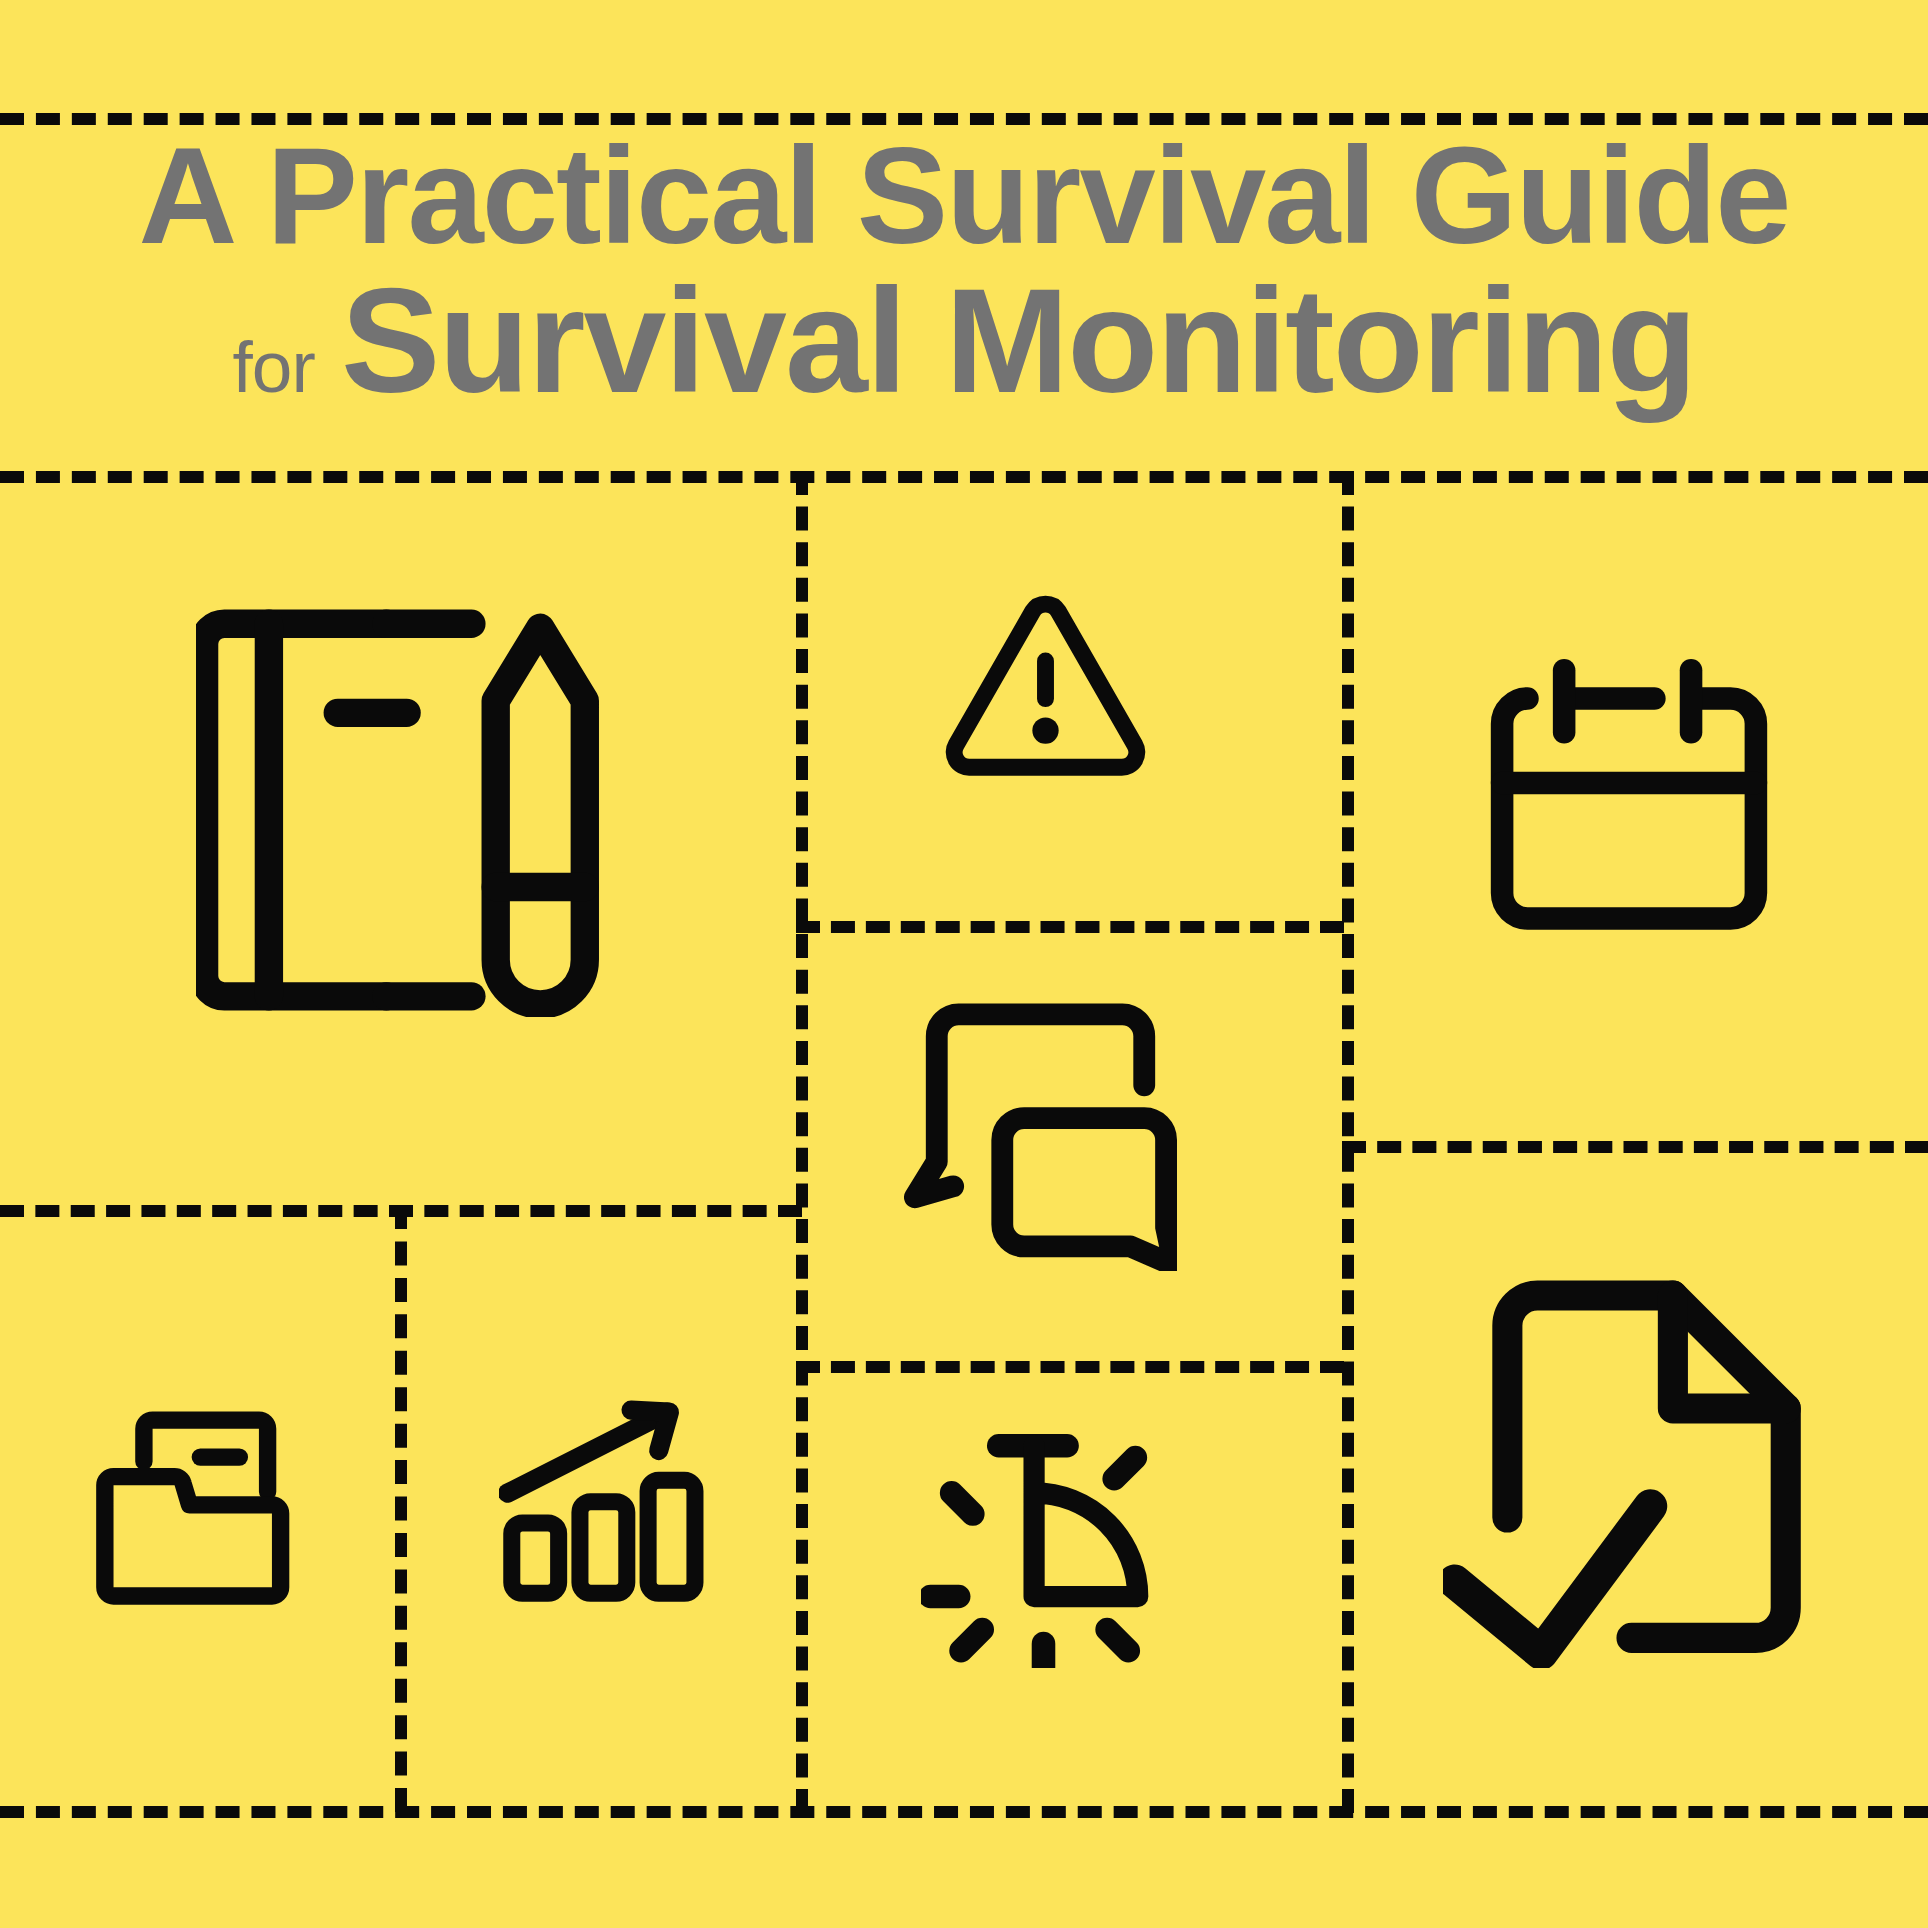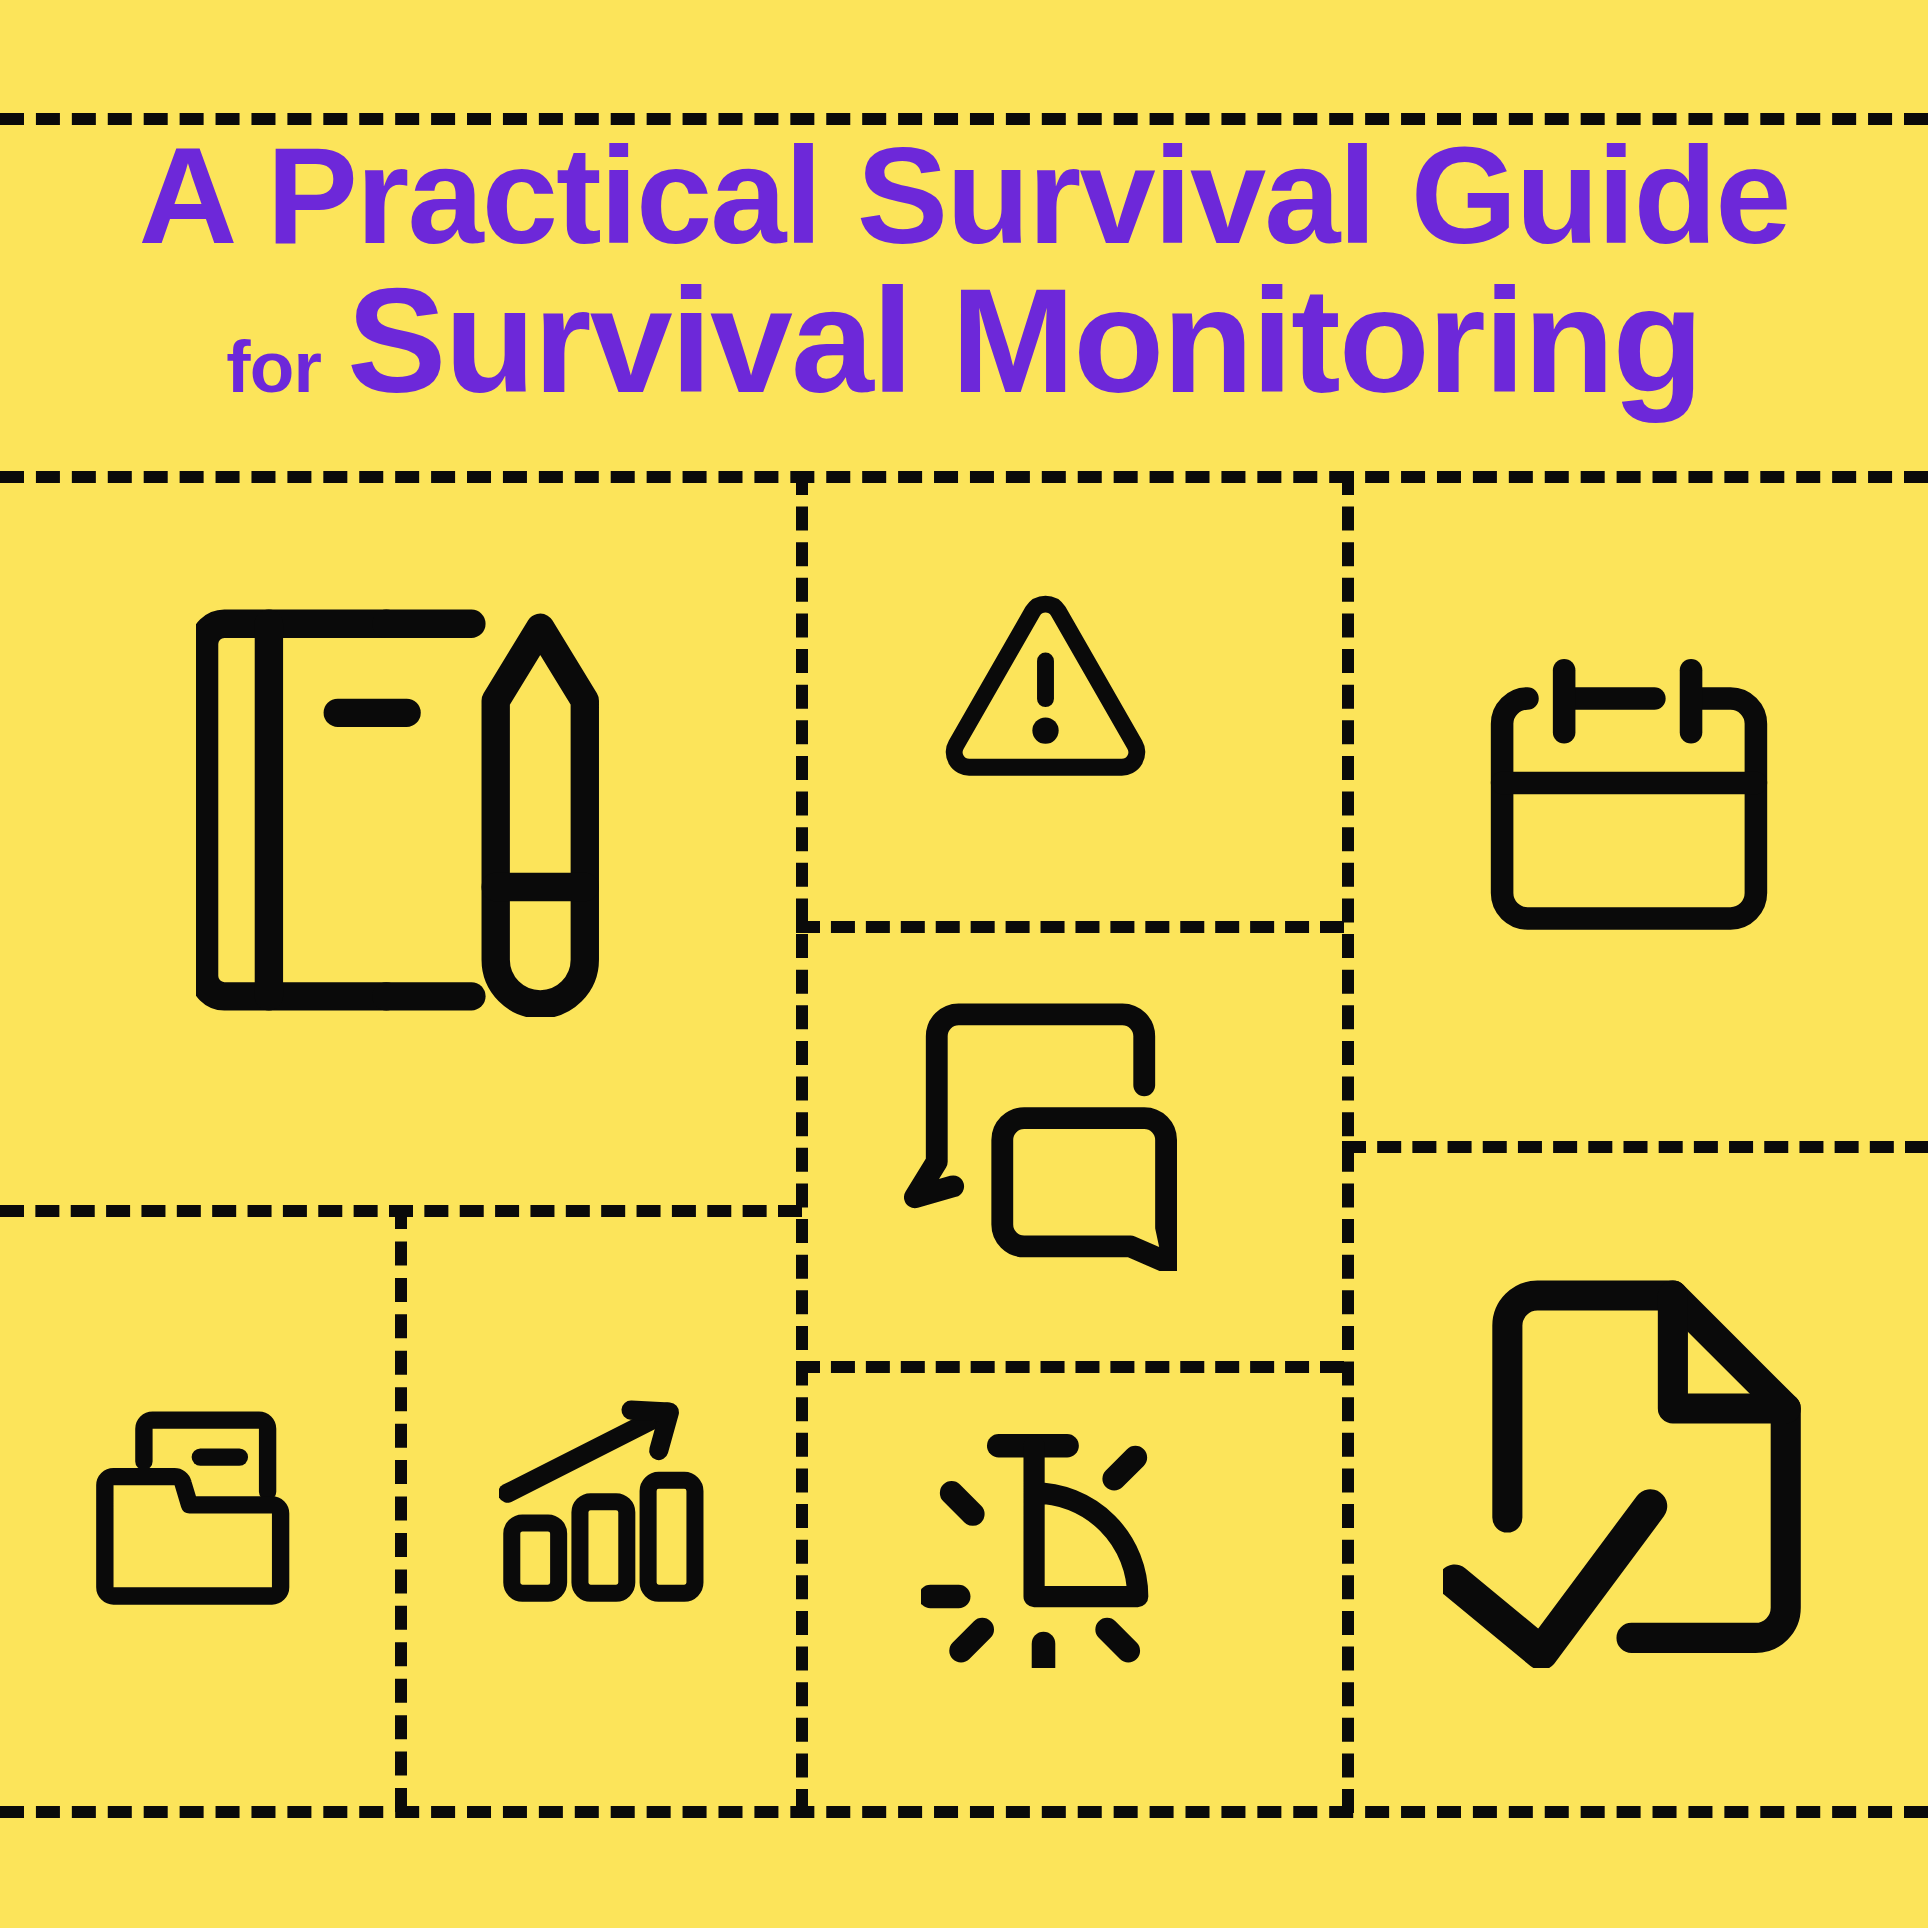--- a/index.html
+++ b/index.html
@@ -30,36 +30,36 @@
 
   
   #title-block {
     position: absolute;
     left: 0;
     top: 132px;
     width: 1928px;
     text-align: center;
   }
   .title-line {
-    color: #6d28d9;
+    color: #737373;
     font-weight: 700;
     line-height: 0.93;
     letter-spacing: -1.9px;
     white-space: nowrap;
   }
   #title-line-1 {
     font-size: 137px;
   }
   #title-line-2 {
     font-size: 149px;
     margin-top: 13px;
   }
   #title-for {
     font-size: 73px;
-    font-weight: 700;
+    font-weight: 400;
     letter-spacing: -0.9px;
     vertical-align: baseline;
     margin-right: 26px;
   }
 
   
   .icon {
     position: absolute;
   }
   .icon svg {

